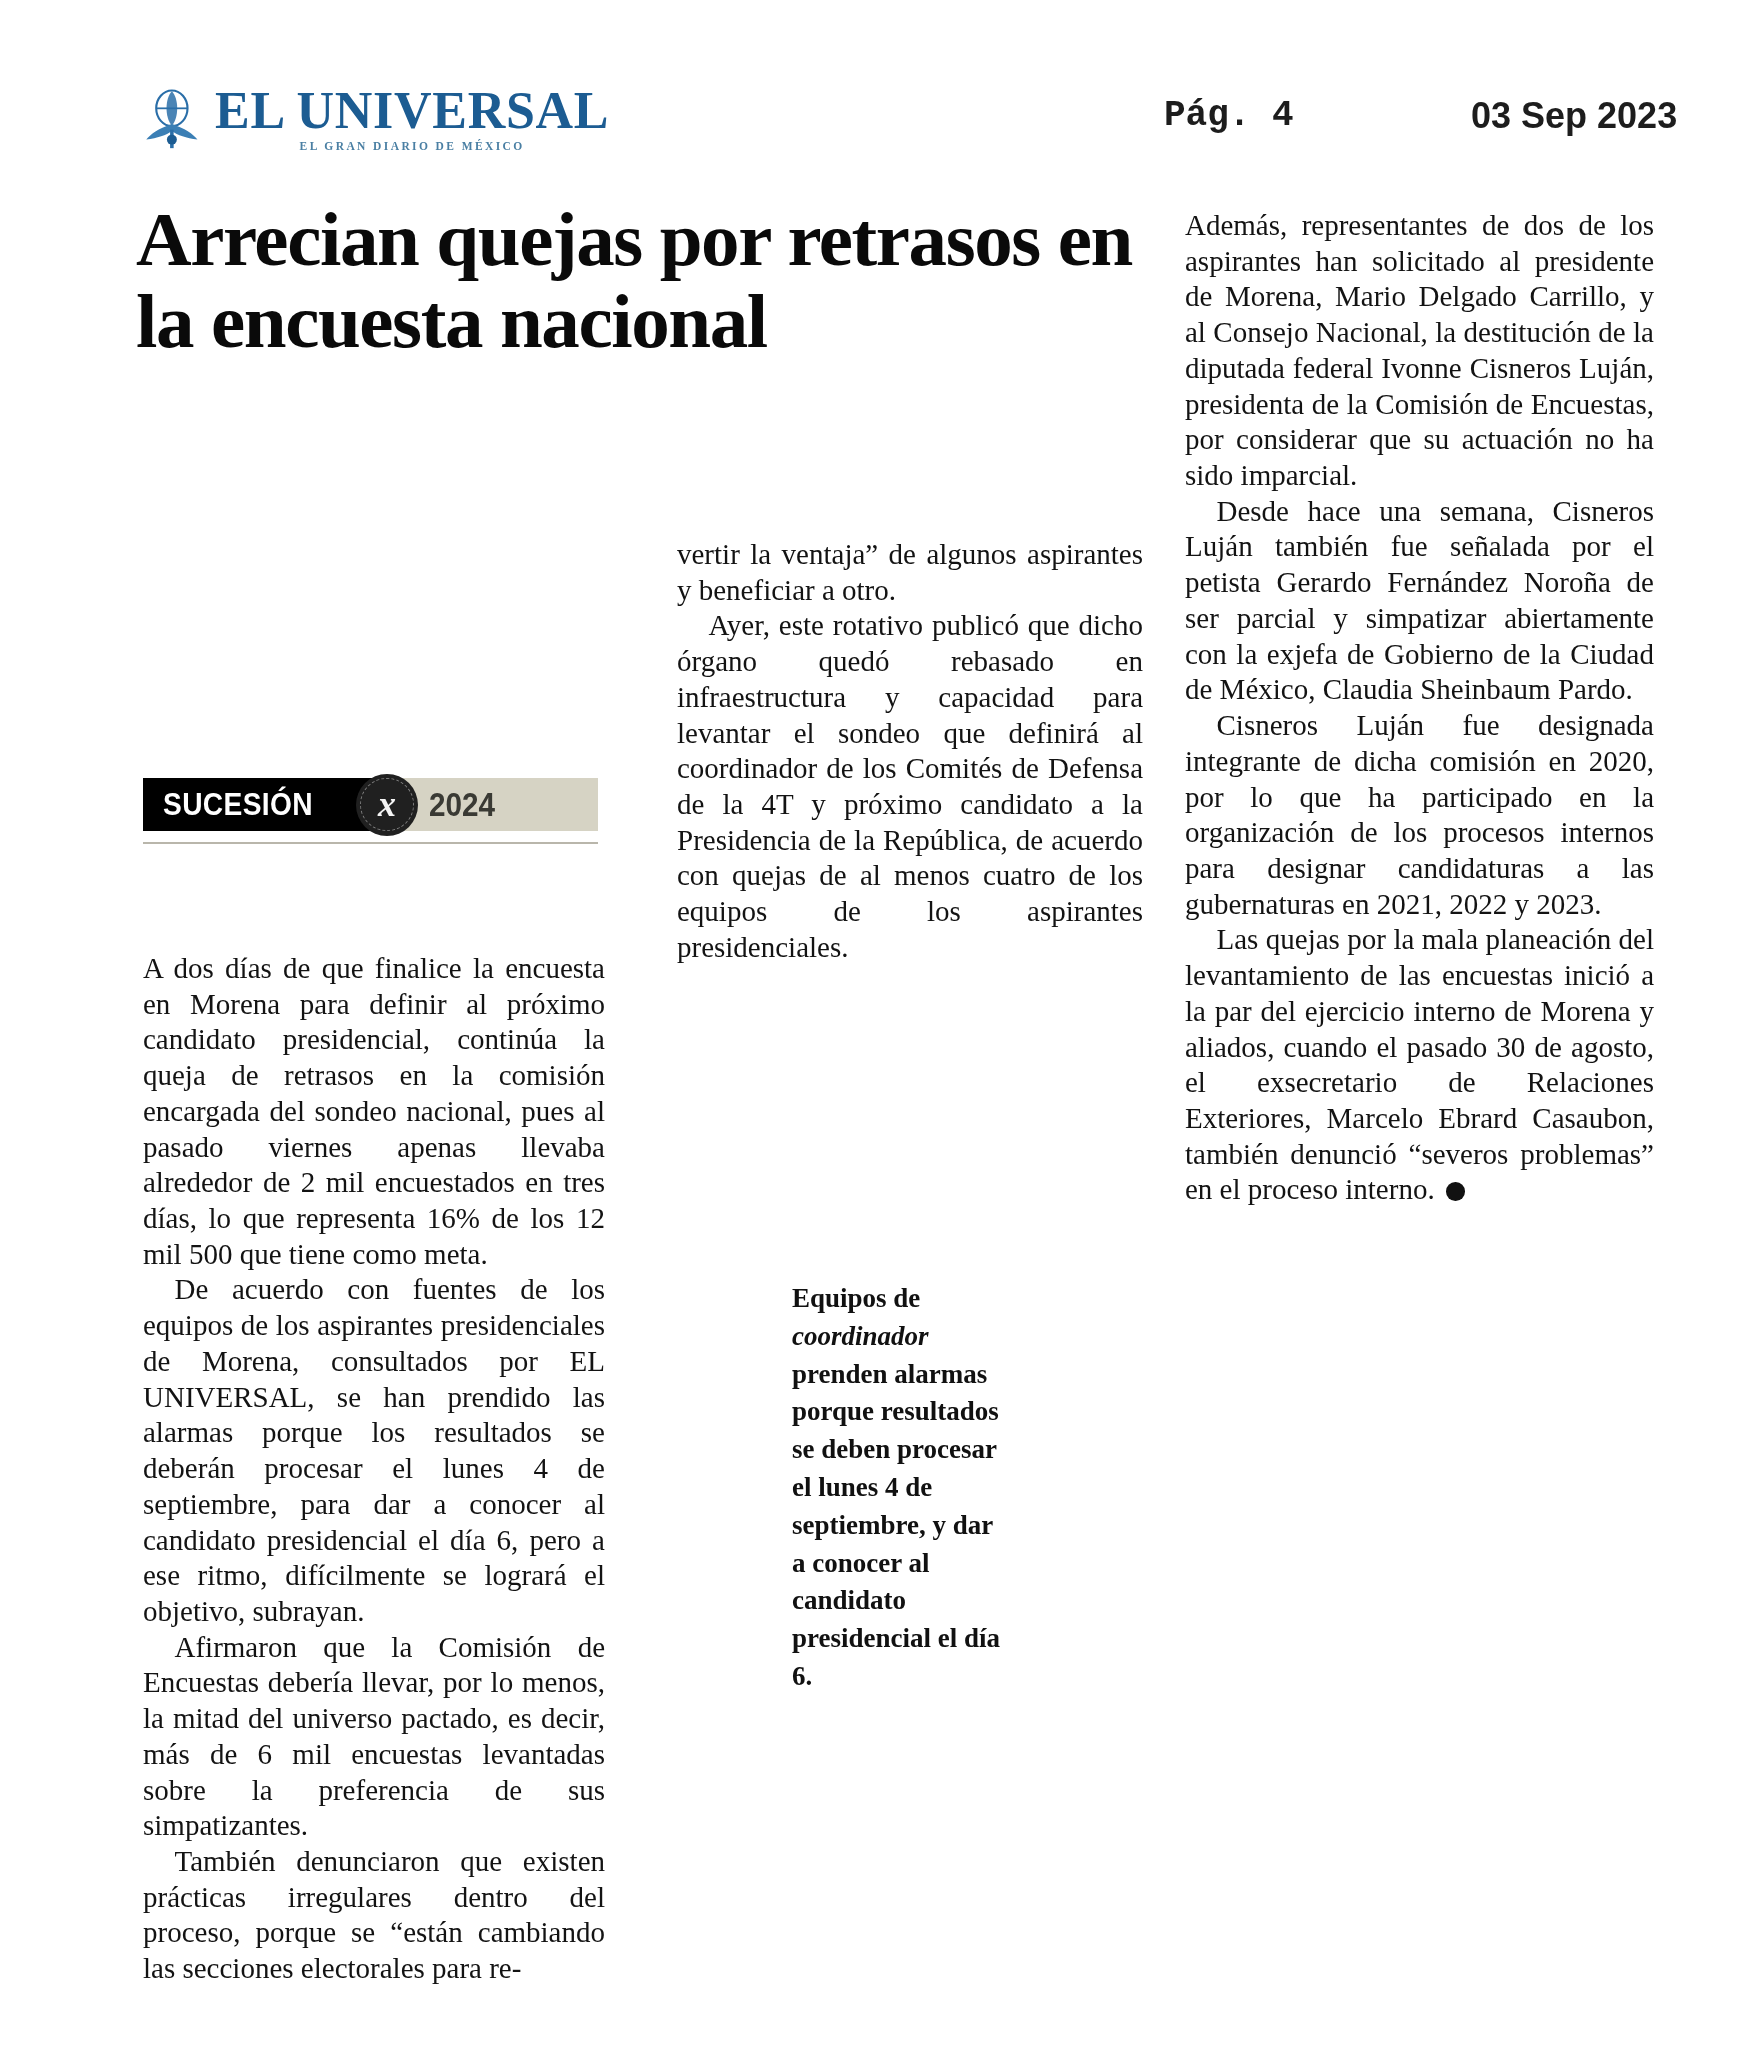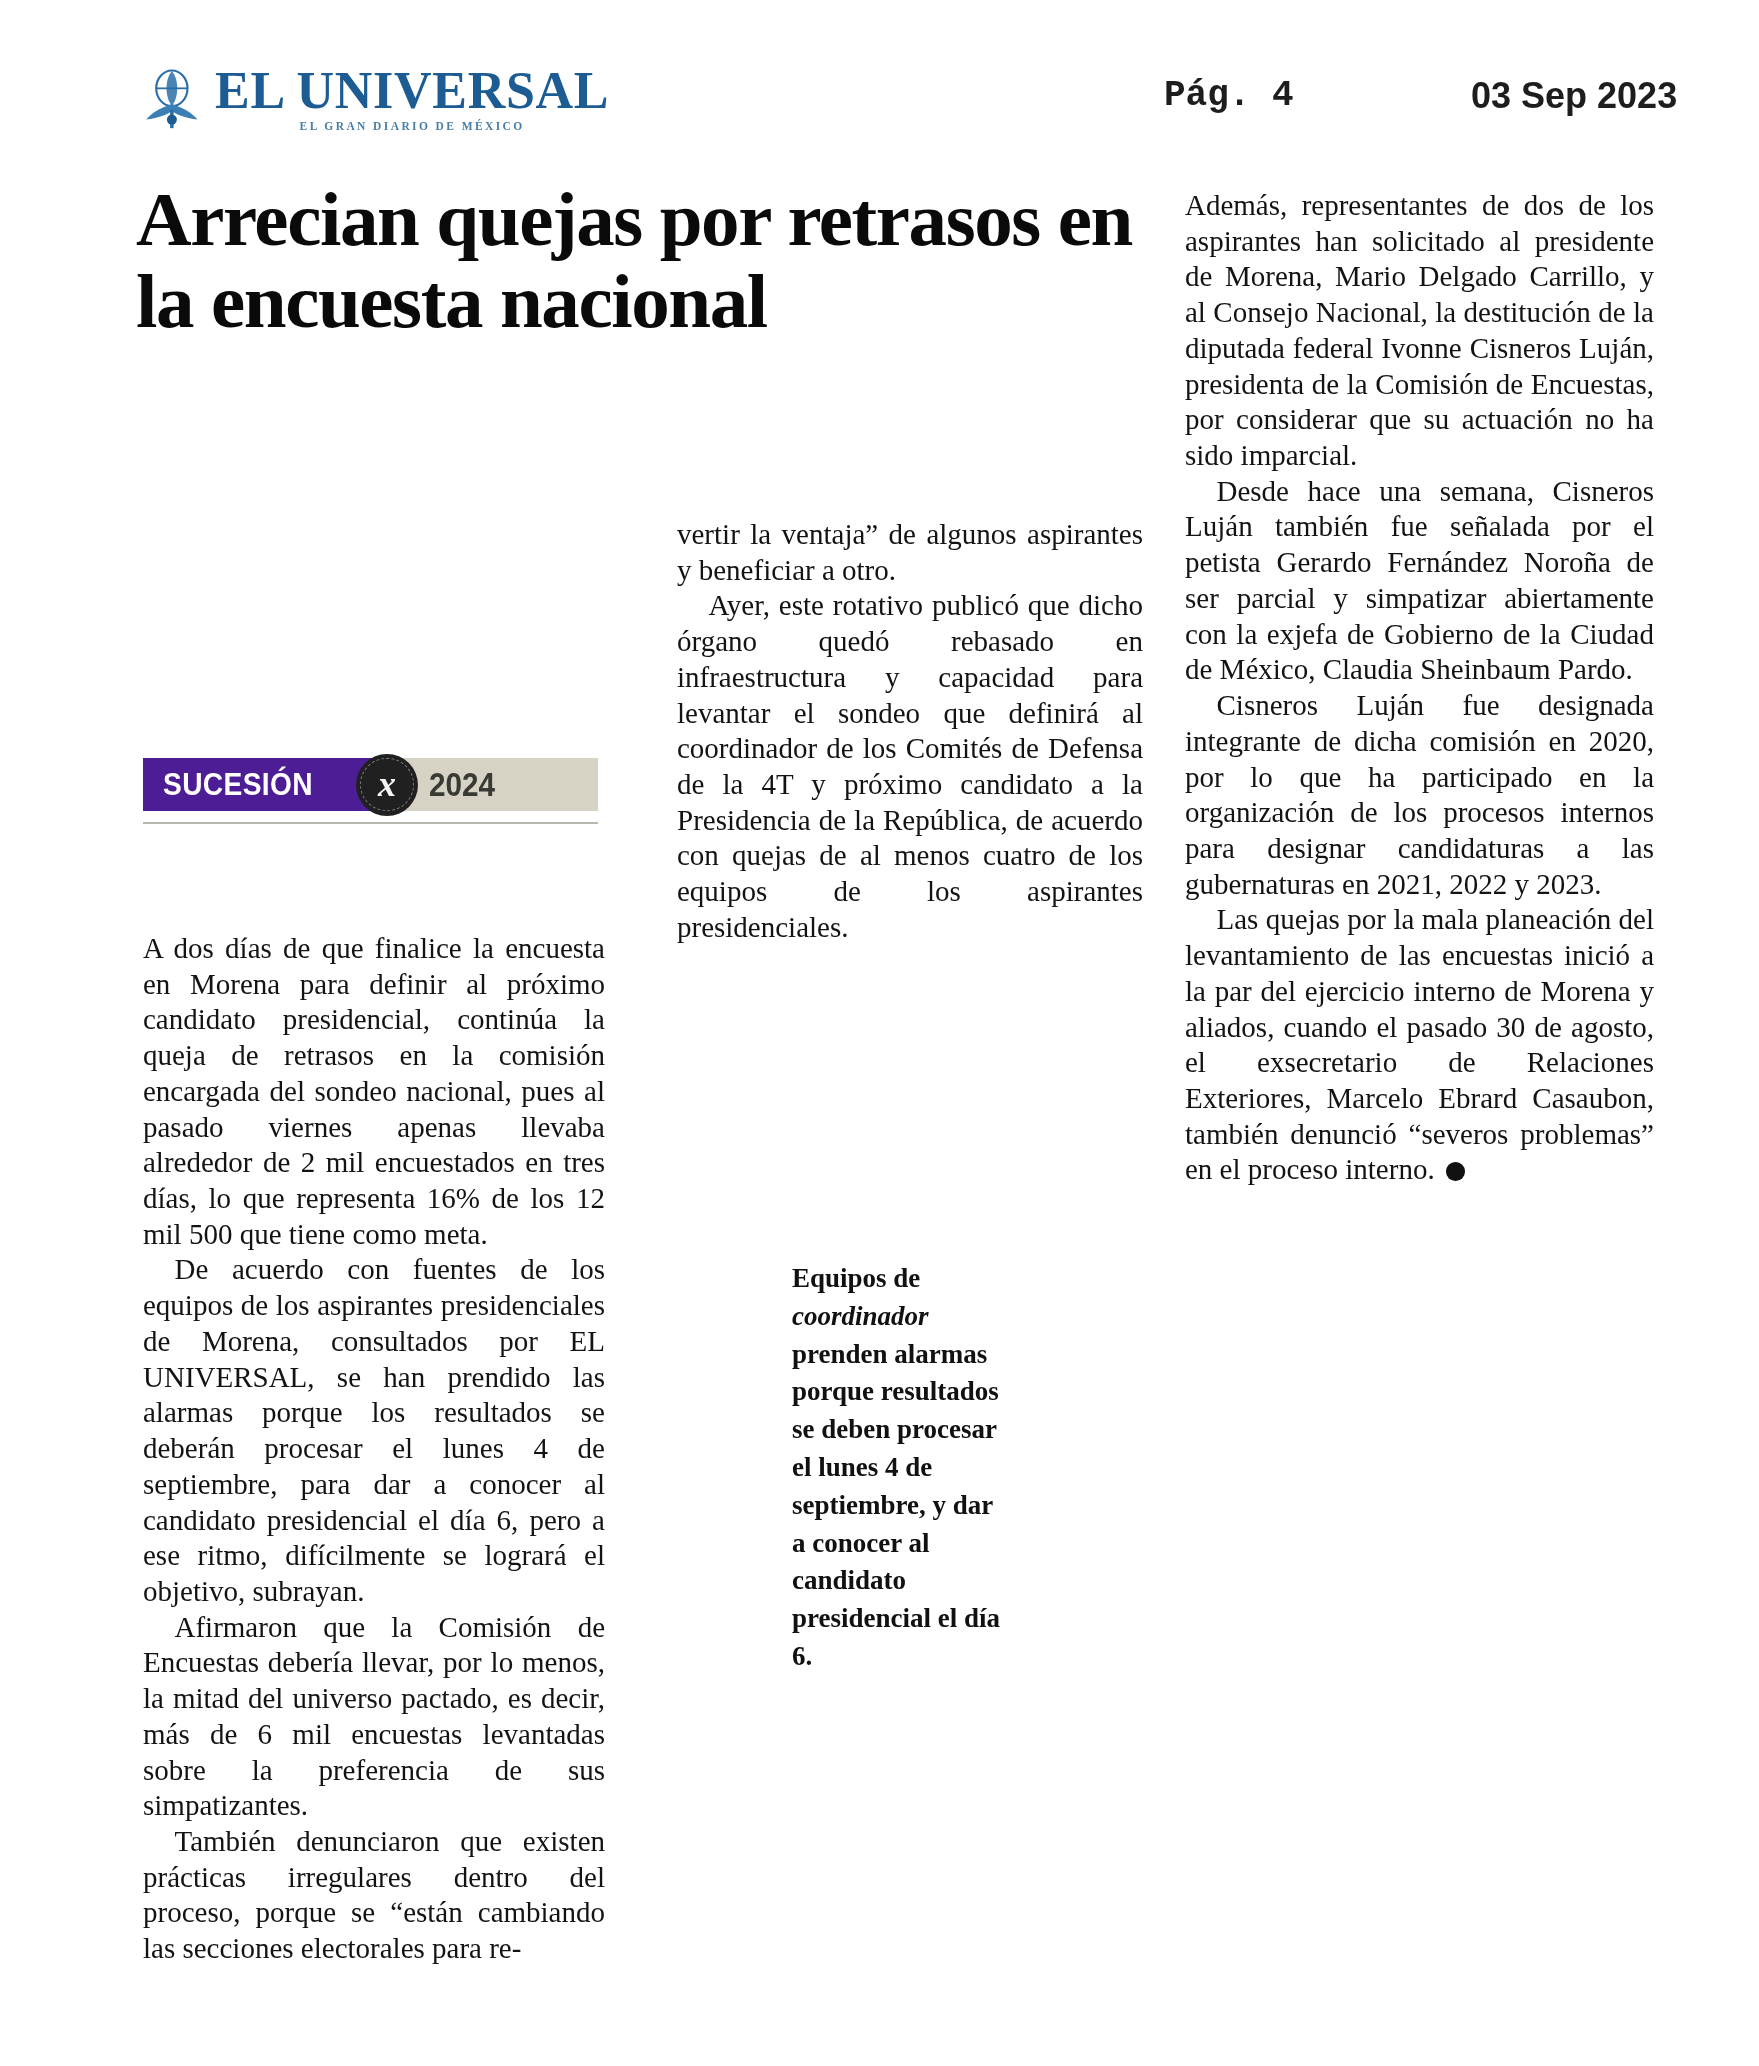--- a/index.html
+++ b/index.html
@@ -14,20 +14,21 @@
     font-family: "Liberation Serif", serif;
     color: #111111;
     position: relative;
     overflow: hidden;
   }
 
   .page {
     position: absolute;
     inset: 0;
     padding: 12px;
+    margin-top: 20px;
   }
 
   
   .masthead-row {
     position: absolute;
     left: 143px;
     top: 56px;
     width: 1475px;
     height: 86px;
     display: flex;
@@ -128,21 +129,21 @@
   .section-bar-bg {
     position: absolute;
     left: 0; top: 0;
     width: 100%; height: 100%;
     background: #d6d3c4;
   }
   .section-bar-red {
     position: absolute;
     left: 0; top: 0;
     width: 238px; height: 100%;
-    background: #4c1d95;
+    background: #000000;
     display: flex;
     align-items: center;
     justify-content: flex-start;
     padding-left: 20px;
     box-sizing: border-box;
   }
   .section-label {
     font-family: "Liberation Sans Narrow", "Liberation Sans", sans-serif;
     font-weight: bold;
     font-size: 32px;

